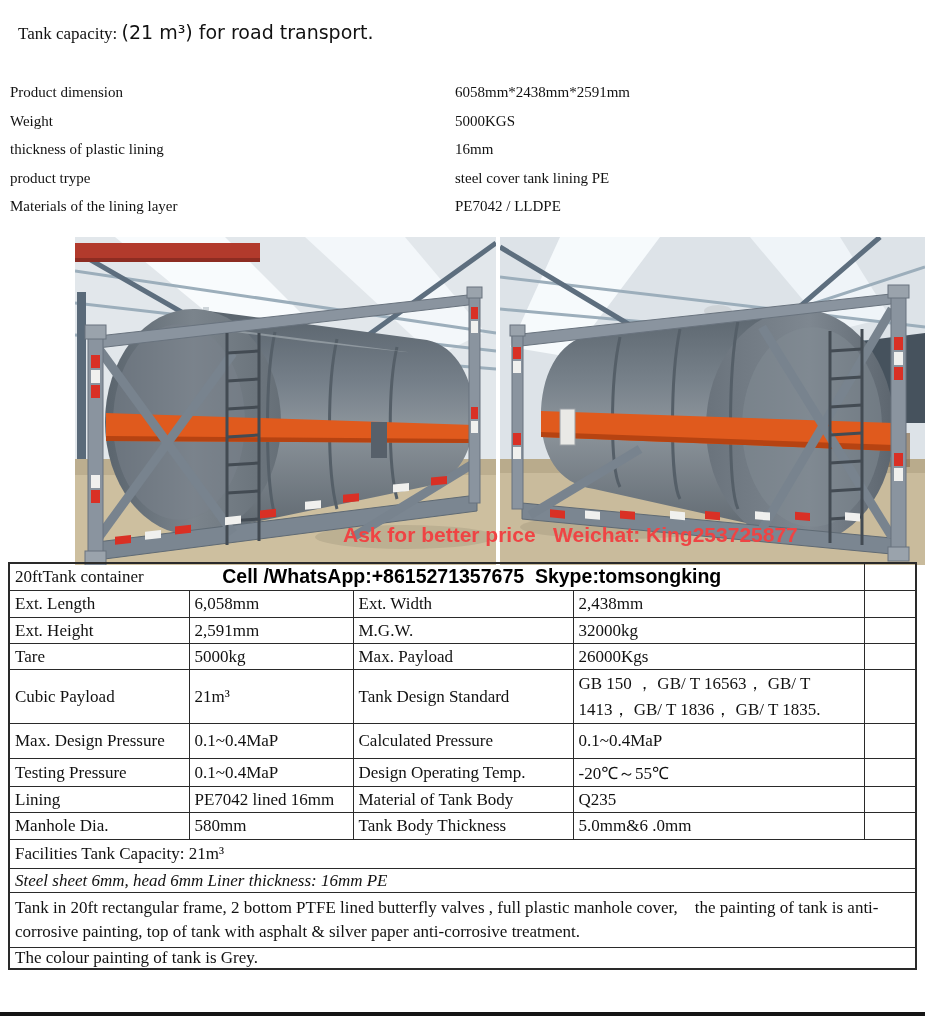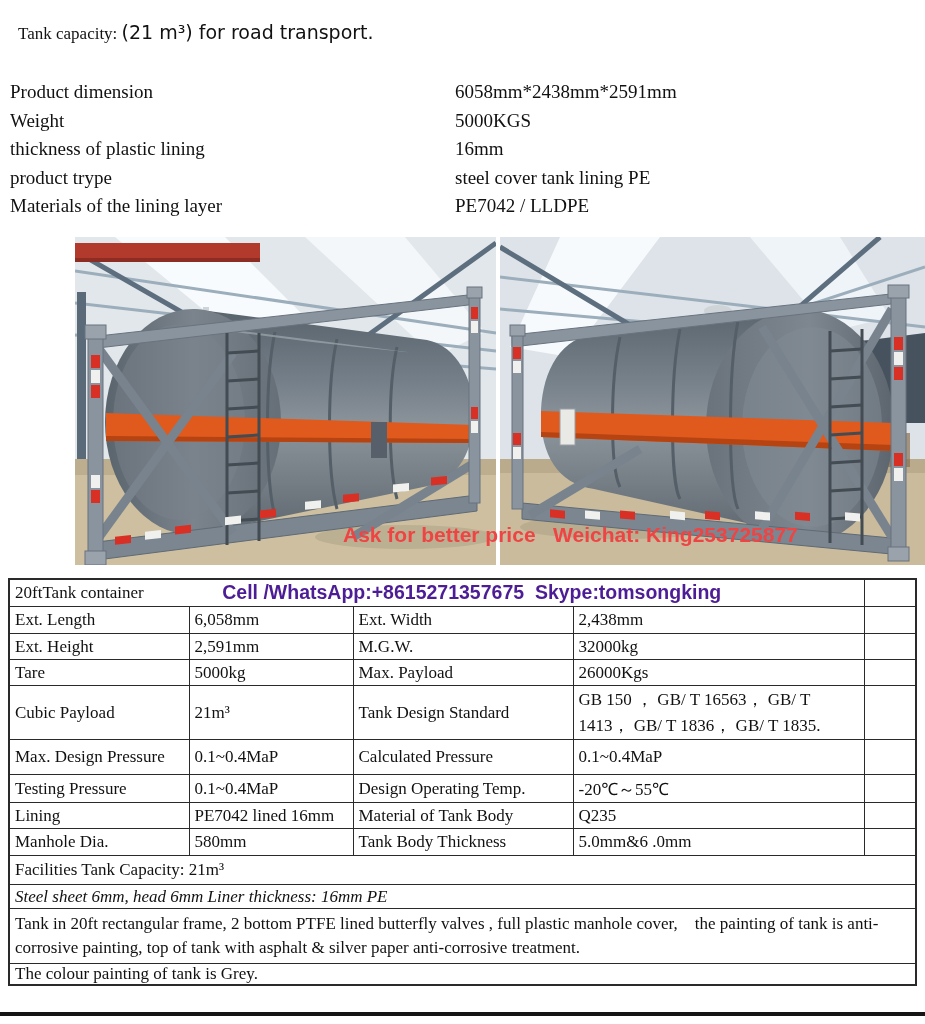--- a/index.html
+++ b/index.html
@@ -5,40 +5,40 @@
   html,body{margin:0;padding:0;}
   body{width:925px;height:1024px;position:relative;background:#fff;overflow:hidden;
        font-family:"Liberation Serif", serif;color:#111;}
 
   
   .intro{position:absolute;left:10px;top:3px;white-space:pre;}
   .intro .lbl{font:17px "Liberation Serif", serif;}
   .intro .val{font:19px "DejaVu Sans", sans-serif;}
 
   
-  .speclist{position:absolute;left:10px;top:78px;font-size:19px;}
+  .speclist{position:absolute;left:10px;top:78px;font-size:15px;}
   .specrow{height:28.5px;line-height:28.5px;white-space:nowrap;}
   .specrow .slabel{display:inline-block;width:445px;}
 
   
   .photos{position:absolute;left:75px;top:237px;width:850px;height:328px;}
   .photos svg{display:block;float:left;}
   .gap{float:left;width:4px;height:328px;background:#fff;}
   .price-overlay{position:absolute;left:268px;top:286px;
      font:bold 21px "Liberation Sans", sans-serif;color:#ef4444;white-space:pre;}
 
   
-  table.spec{position:absolute;left:8px;top:578px;width:907px;border-collapse:collapse;
+  table.spec{position:absolute;left:8px;top:562px;width:907px;border-collapse:collapse;
      table-layout:fixed;font:17px "Liberation Serif", serif;color:#111;}
   table.spec td{border:1px solid #2a2a2a;padding:0 2px 0 5px;overflow:hidden;vertical-align:middle;}
   table.spec{border:2px solid #2a2a2a;}
   td.hdr{position:relative;height:26px;}
   .tbl-title{position:absolute;left:5px;top:3px;font-size:17px;}
   .contact{position:absolute;left:0;right:0;top:1px;text-align:center;padding-left:70px;
-     font:bold 19.5px "Liberation Sans", sans-serif;color:#4c1d95;white-space:pre;}
+     font:bold 19.5px "Liberation Sans", sans-serif;color:#000000;white-space:pre;}
   tr.h29 td{height:26px;} tr.h28 td{height:25px;} tr.h56 td{height:53px;line-height:26px;}
   tr.h37 td{height:34px;margin-left:38px;} tr.h30 td{height:27px;}
   tr.n31 td{height:28px;} tr.n25 td{height:23px;font-style:italic;} tr.n57 td{height:54px;line-height:24px;} tr.n22 td{height:20px;}
   .note{white-space:pre-wrap;}
 
   .bottom-bar{position:absolute;left:0;top:1012px;width:925px;height:4px;background:#151515;}
 </style>
 </head>
 <body>
 

